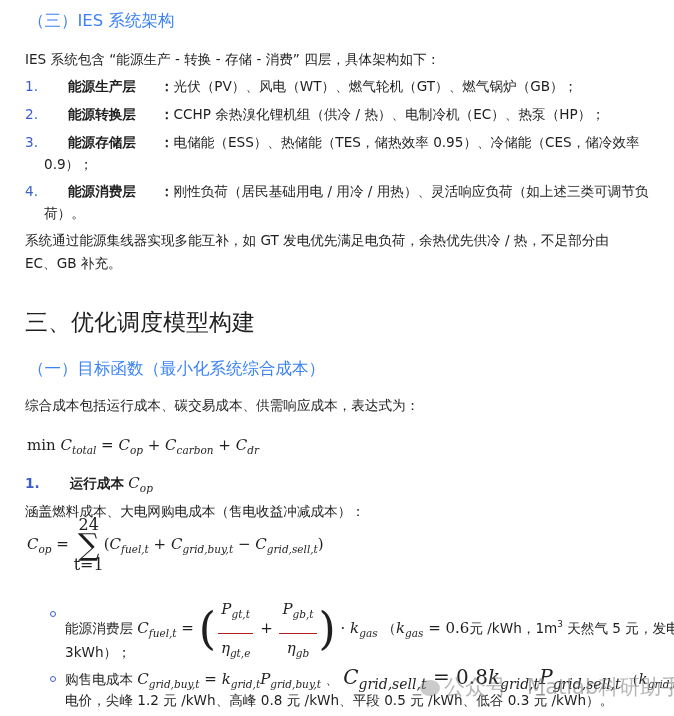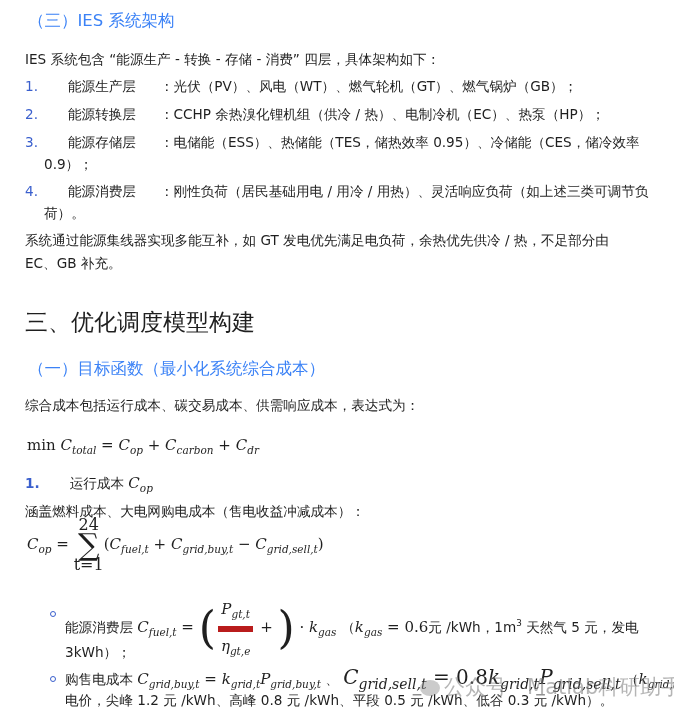--- a/index.html
+++ b/index.html
@@ -7,28 +7,28 @@
     width: 674px; height: 716px; overflow: hidden; position: relative;
     font-family: "DejaVu Sans", "Liberation Sans", sans-serif;
     color: #1f1f1f; font-size: 14px;
   }
   .abs { position: absolute; white-space: nowrap; }
   .h3 { font-size: 16.5px; color: #3b82f6; }
   .h2 { font-size: 23px; color: #1f1f1f; }
   .p { font-size: 13.6px; line-height: 25px; }
   .num { color: #3a5fcd; font-weight: normal; margin-right: 6px; }
   .num.bold { font-weight: bold; }
-  b { font-weight: normal; padding-left: 24px; }
+  b { font-weight: bold; padding-left: 24px; }
   .math { font-family: "DejaVu Serif", "Liberation Serif", serif; font-style: italic; }
   .math .rm { font-style: normal; }
   sub { font-size: 70%; vertical-align: -0.35em; line-height: 0; }
   sup { font-size: 65%; line-height: 0; }
   .bullet { position: absolute; width: 4px; height: 4px; border: 1.2px solid #3a5fcd; border-radius: 50%; }
   .frac { display: inline-block; vertical-align: middle; text-align: center; margin: 0 2px; }
-  .frac .n { display: block; border-bottom: 6px solid #b91c1c; padding: 0 3px 4px; }
+  .frac .n { display: block; border-bottom: 1px solid #b91c1c; padding: 0 3px 11px; }
   .frac .d { display: block; padding: 2px 3px 0; }
   .bigparen { font-size: 44px; font-style: normal; vertical-align: middle; font-weight: 200; line-height: 1; }
   .sum { display: inline-block; vertical-align: middle; text-align: center; font-style: normal; }
   .sum .lim { display: block; font-size: 16px; line-height: 12px; }
   .sum .sig { display: block; font-size: 30px; line-height: 28px; }
   .watermark { color: rgba(120,120,120,0.55); font-size: 21px; }
 </style>
 </head>
 <body>
 
@@ -80,21 +80,21 @@
     <span class="lim rm">24</span>
     <span class="sig">∑</span>
     <span class="lim">t=1</span>
   </span><span class="rm">(</span>C<sub>fuel,t</sub> <span class="rm">+</span> C<sub>grid,buy,t</sub> <span class="rm">−</span> C<sub>grid,sell,t</sub><span class="rm">)</span>
 </div>
 
 <div class="bullet" style="left:50px; top:611px;"></div>
 <div class="abs p" style="left:65px; top:597px;">
   <span>能源消费层</span>
   <span class="math" style="font-size:15px;">C<sub>fuel,t</sub> <span class="rm">=</span>
-    <span class="bigparen">(</span><span class="frac"><span class="n">P<sub>gt,t</sub></span><span class="d">η<sub>gt,e</sub></span></span><span class="rm"> + </span><span class="bigparen">)</span>
+    <span class="bigparen">(</span><span class="frac"><span class="n">P<sub>gt,t</sub></span><span class="d">η<sub>gt,e</sub></span></span><span class="rm"> + </span><span class="frac"><span class="n">P<sub>gb,t</sub></span><span class="d">η<sub>gb</sub></span></span><span class="bigparen">)</span>
     <span class="rm">·</span> k<sub>gas</sub>
   </span>
   <span>（</span><span class="math" style="font-size:15px;">k<sub>gas</sub> <span class="rm">= 0.6</span></span><span>元 /kWh，1m</span><sup>3</sup><span> 天然气 5 元，发电</span>
 </div>
 <div class="abs p" style="left:65px; top:640px;">3kWh）；</div>
 
 <div class="bullet" style="left:50px; top:676px;"></div>
 <div class="abs p" style="left:65px; top:665px;">
   <span>购售电成本</span>
   <span class="math" style="font-size:15px;">C<sub>grid,buy,t</sub> <span class="rm">=</span> k<sub>grid,t</sub>P<sub>grid,buy,t</sub></span>

